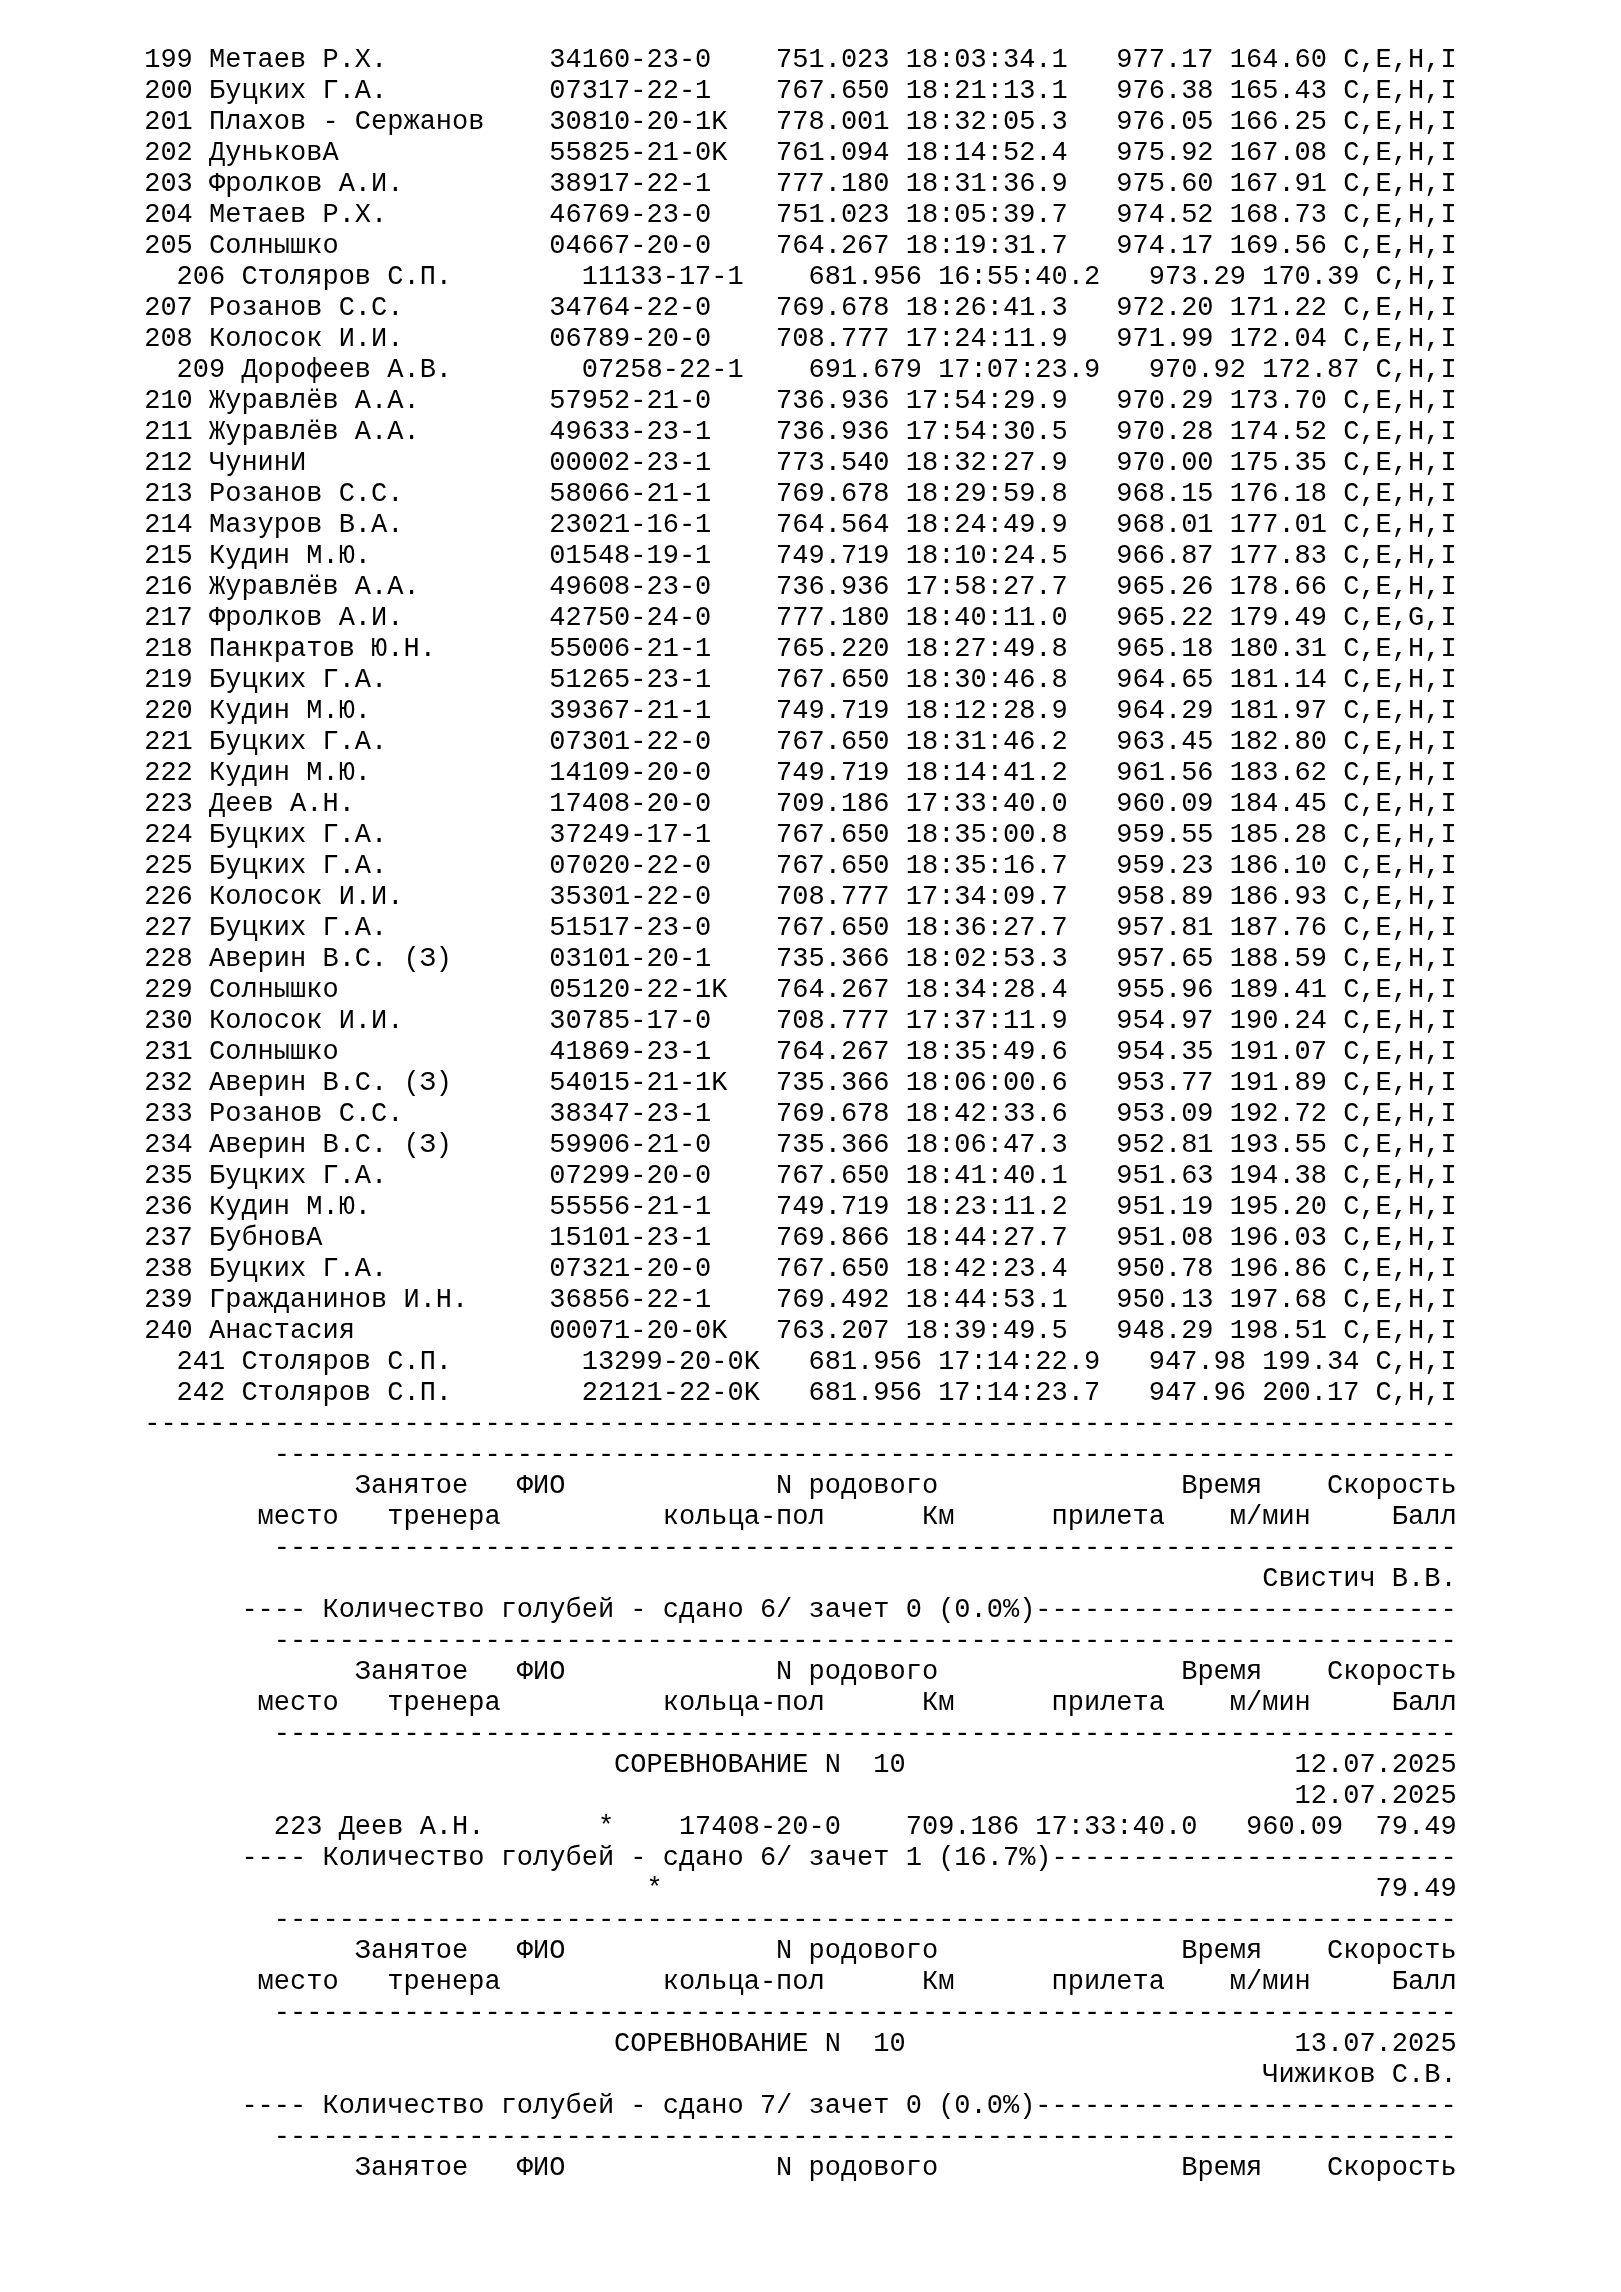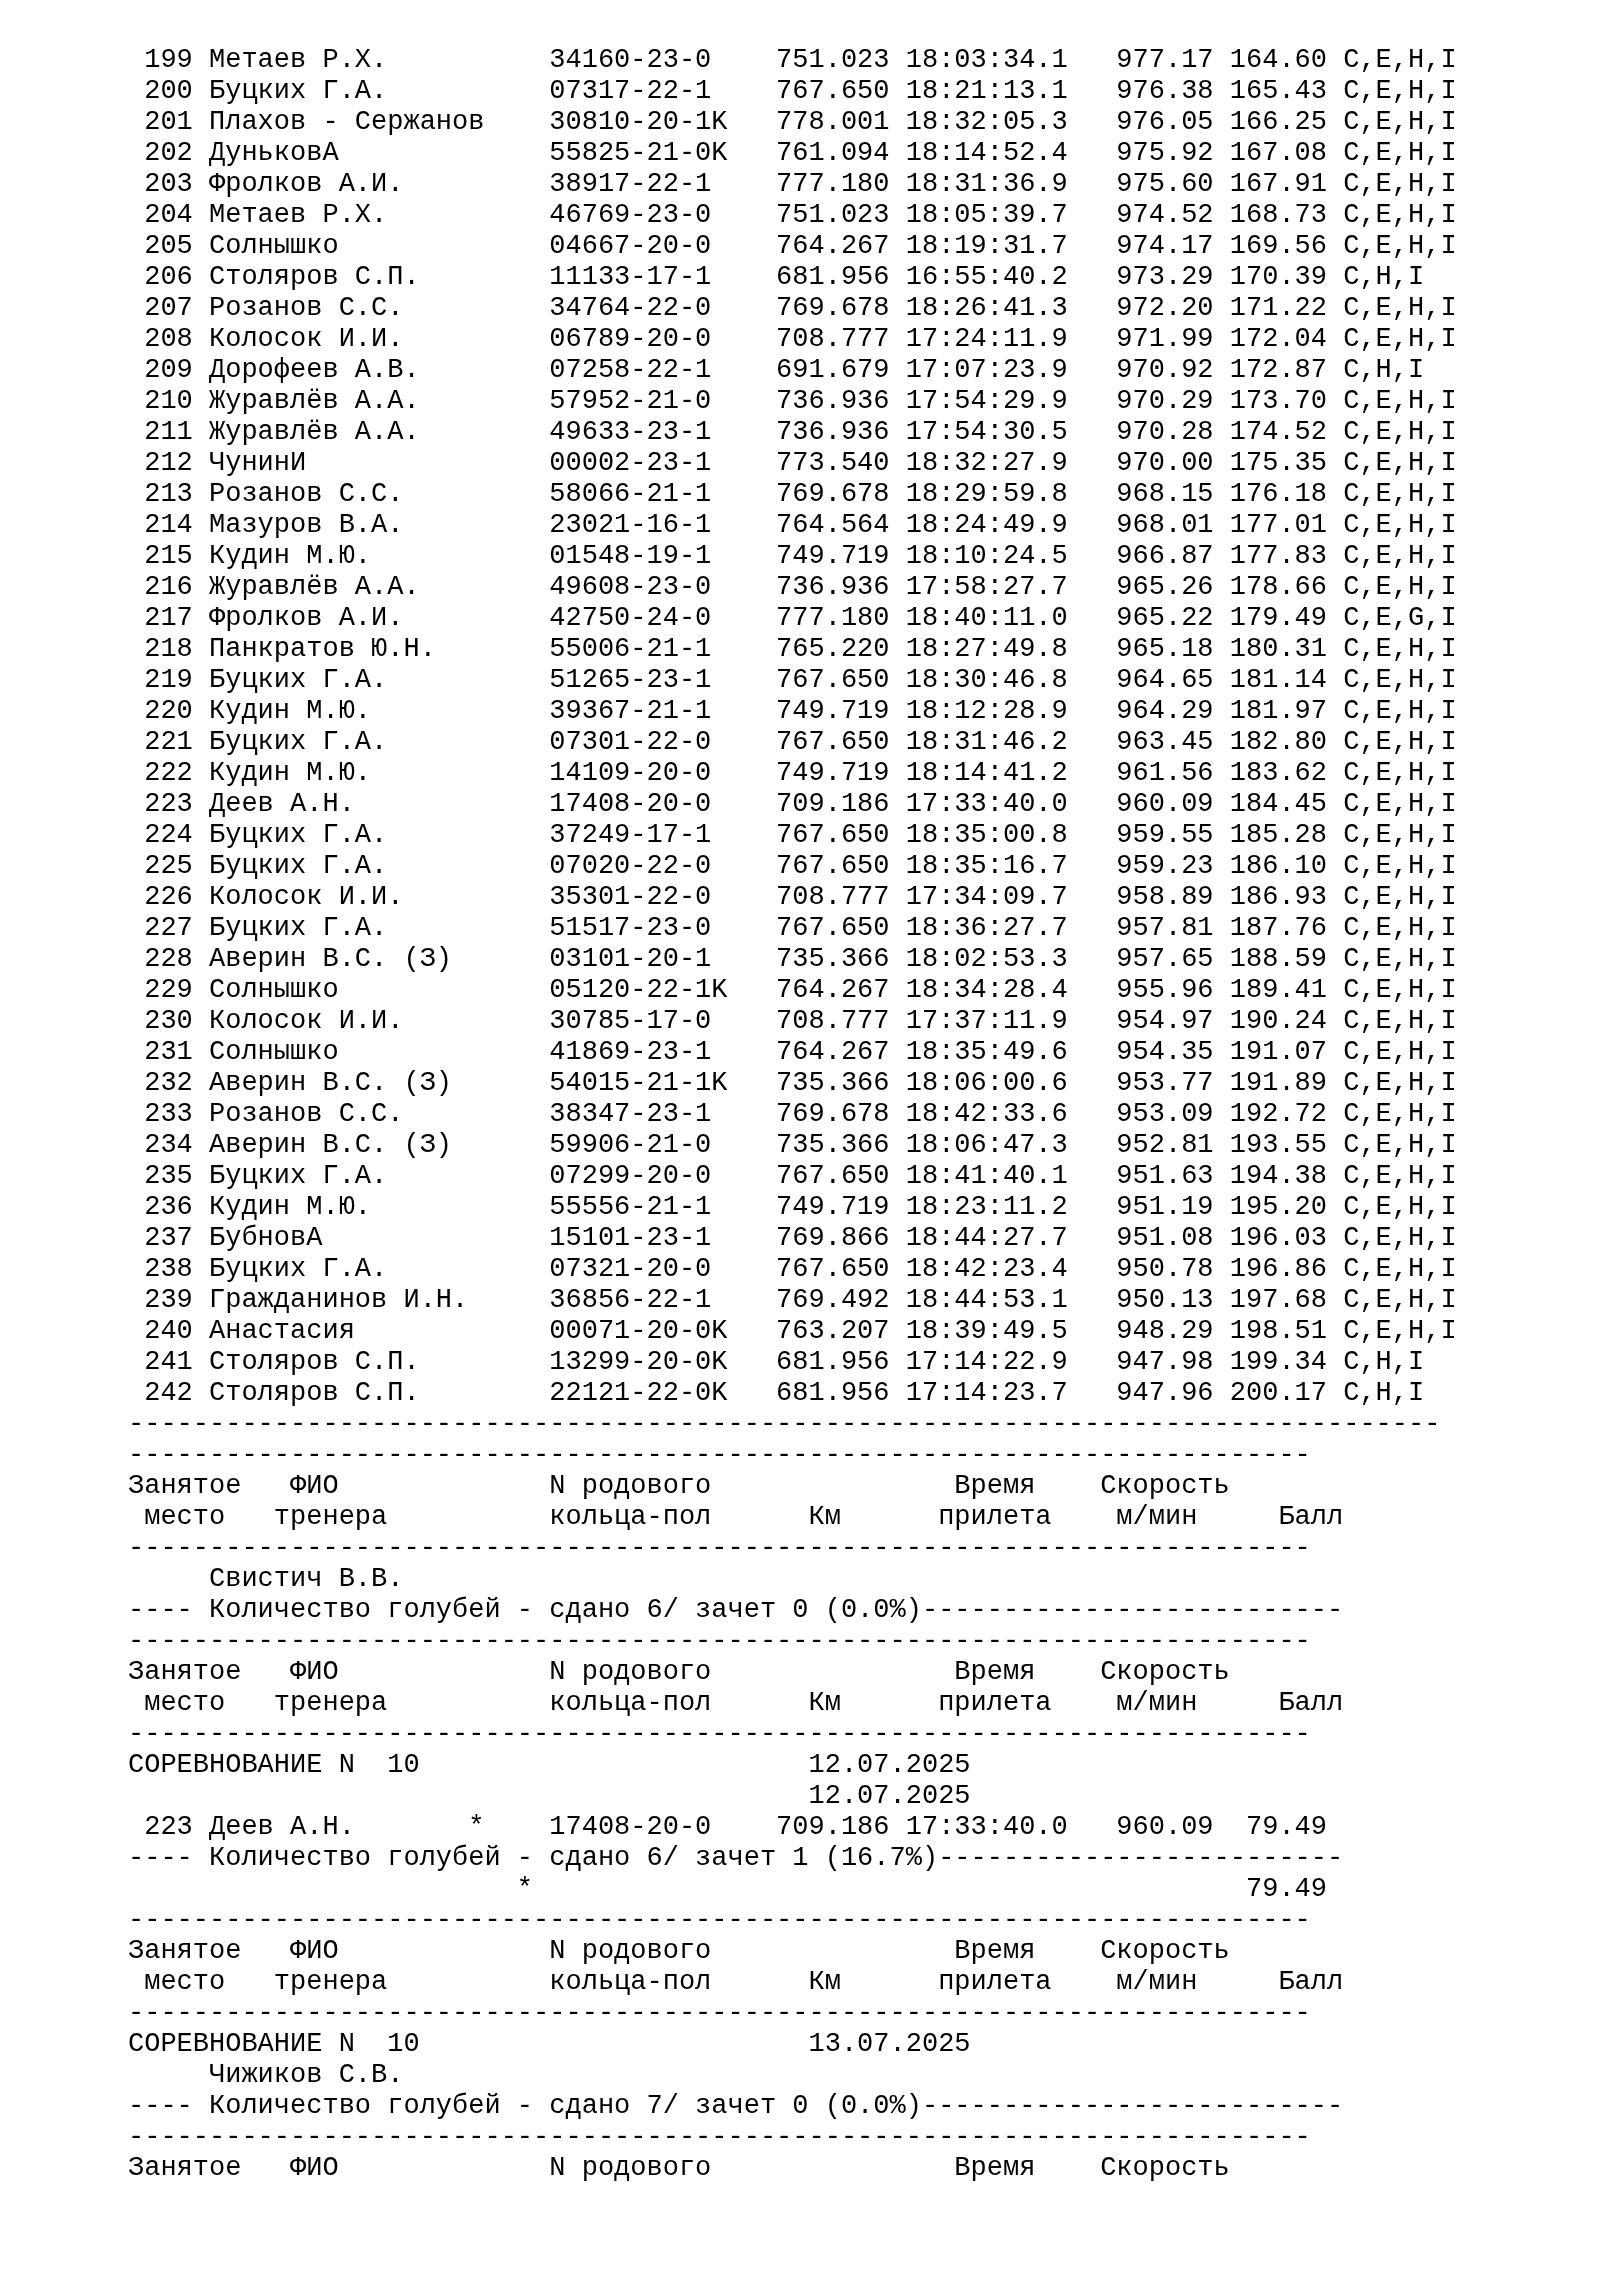--- a/index.html
+++ b/index.html
@@ -12,20 +12,21 @@
   }
   .doc {
     position: absolute;
     top: 45px;
     left: 128px;
     font-family: "Liberation Mono", "DejaVu Sans Mono", monospace;
     font-size: 27px;
     line-height: 31px;
     color: #000000;
     white-space: pre;
+    text-align: right;
   }
   .doc .line { white-space: pre; height: 31px; }
 </style>
 </head>
 <body>
 
 <div class="page">
   <div class="doc" id="doc"><div class="line"> 199 Метаев Р.Х.          34160-23-0    751.023 18:03:34.1   977.17 164.60 C,E,H,I</div><div class="line"> 200 Буцких Г.А.          07317-22-1    767.650 18:21:13.1   976.38 165.43 C,E,H,I</div><div class="line"> 201 Плахов - Сержанов    30810-20-1K   778.001 18:32:05.3   976.05 166.25 C,E,H,I</div><div class="line"> 202 ДуньковА             55825-21-0K   761.094 18:14:52.4   975.92 167.08 C,E,H,I</div><div class="line"> 203 Фролков А.И.         38917-22-1    777.180 18:31:36.9   975.60 167.91 C,E,H,I</div><div class="line"> 204 Метаев Р.Х.          46769-23-0    751.023 18:05:39.7   974.52 168.73 C,E,H,I</div><div class="line"> 205 Солнышко             04667-20-0    764.267 18:19:31.7   974.17 169.56 C,E,H,I</div><div class="line"> 206 Столяров С.П.        11133-17-1    681.956 16:55:40.2   973.29 170.39 C,H,I</div><div class="line"> 207 Розанов С.С.         34764-22-0    769.678 18:26:41.3   972.20 171.22 C,E,H,I</div><div class="line"> 208 Колосок И.И.         06789-20-0    708.777 17:24:11.9   971.99 172.04 C,E,H,I</div><div class="line"> 209 Дорофеев А.В.        07258-22-1    691.679 17:07:23.9   970.92 172.87 C,H,I</div><div class="line"> 210 Журавлёв А.А.        57952-21-0    736.936 17:54:29.9   970.29 173.70 C,E,H,I</div><div class="line"> 211 Журавлёв А.А.        49633-23-1    736.936 17:54:30.5   970.28 174.52 C,E,H,I</div><div class="line"> 212 ЧунинИ               00002-23-1    773.540 18:32:27.9   970.00 175.35 C,E,H,I</div><div class="line"> 213 Розанов С.С.         58066-21-1    769.678 18:29:59.8   968.15 176.18 C,E,H,I</div><div class="line"> 214 Мазуров В.А.         23021-16-1    764.564 18:24:49.9   968.01 177.01 C,E,H,I</div><div class="line"> 215 Кудин М.Ю.           01548-19-1    749.719 18:10:24.5   966.87 177.83 C,E,H,I</div><div class="line"> 216 Журавлёв А.А.        49608-23-0    736.936 17:58:27.7   965.26 178.66 C,E,H,I</div><div class="line"> 217 Фролков А.И.         42750-24-0    777.180 18:40:11.0   965.22 179.49 C,E,G,I</div><div class="line"> 218 Панкратов Ю.Н.       55006-21-1    765.220 18:27:49.8   965.18 180.31 C,E,H,I</div><div class="line"> 219 Буцких Г.А.          51265-23-1    767.650 18:30:46.8   964.65 181.14 C,E,H,I</div><div class="line"> 220 Кудин М.Ю.           39367-21-1    749.719 18:12:28.9   964.29 181.97 C,E,H,I</div><div class="line"> 221 Буцких Г.А.          07301-22-0    767.650 18:31:46.2   963.45 182.80 C,E,H,I</div><div class="line"> 222 Кудин М.Ю.           14109-20-0    749.719 18:14:41.2   961.56 183.62 C,E,H,I</div><div class="line"> 223 Деев А.Н.            17408-20-0    709.186 17:33:40.0   960.09 184.45 C,E,H,I</div><div class="line"> 224 Буцких Г.А.          37249-17-1    767.650 18:35:00.8   959.55 185.28 C,E,H,I</div><div class="line"> 225 Буцких Г.А.          07020-22-0    767.650 18:35:16.7   959.23 186.10 C,E,H,I</div><div class="line"> 226 Колосок И.И.         35301-22-0    708.777 17:34:09.7   958.89 186.93 C,E,H,I</div><div class="line"> 227 Буцких Г.А.          51517-23-0    767.650 18:36:27.7   957.81 187.76 C,E,H,I</div><div class="line"> 228 Аверин В.С. (З)      03101-20-1    735.366 18:02:53.3   957.65 188.59 C,E,H,I</div><div class="line"> 229 Солнышко             05120-22-1K   764.267 18:34:28.4   955.96 189.41 C,E,H,I</div><div class="line"> 230 Колосок И.И.         30785-17-0    708.777 17:37:11.9   954.97 190.24 C,E,H,I</div><div class="line"> 231 Солнышко             41869-23-1    764.267 18:35:49.6   954.35 191.07 C,E,H,I</div><div class="line"> 232 Аверин В.С. (З)      54015-21-1K   735.366 18:06:00.6   953.77 191.89 C,E,H,I</div><div class="line"> 233 Розанов С.С.         38347-23-1    769.678 18:42:33.6   953.09 192.72 C,E,H,I</div><div class="line"> 234 Аверин В.С. (З)      59906-21-0    735.366 18:06:47.3   952.81 193.55 C,E,H,I</div><div class="line"> 235 Буцких Г.А.          07299-20-0    767.650 18:41:40.1   951.63 194.38 C,E,H,I</div><div class="line"> 236 Кудин М.Ю.           55556-21-1    749.719 18:23:11.2   951.19 195.20 C,E,H,I</div><div class="line"> 237 БубновА              15101-23-1    769.866 18:44:27.7   951.08 196.03 C,E,H,I</div><div class="line"> 238 Буцких Г.А.          07321-20-0    767.650 18:42:23.4   950.78 196.86 C,E,H,I</div><div class="line"> 239 Гражданинов И.Н.     36856-22-1    769.492 18:44:53.1   950.13 197.68 C,E,H,I</div><div class="line"> 240 Анастасия            00071-20-0K   763.207 18:39:49.5   948.29 198.51 C,E,H,I</div><div class="line"> 241 Столяров С.П.        13299-20-0K   681.956 17:14:22.9   947.98 199.34 C,H,I</div><div class="line"> 242 Столяров С.П.        22121-22-0K   681.956 17:14:23.7   947.96 200.17 C,H,I</div><div class="line">---------------------------------------------------------------------------------</div><div class="line">-------------------------------------------------------------------------</div><div class="line">Занятое   ФИО             N родового               Время    Скорость</div><div class="line"> место   тренера          кольца-пол      Км      прилета    м/мин     Балл</div><div class="line">-------------------------------------------------------------------------</div><div class="line">     Свистич В.В.</div><div class="line">---- Количество голубей - сдано 6/ зачет 0 (0.0%)--------------------------</div><div class="line">-------------------------------------------------------------------------</div><div class="line">Занятое   ФИО             N родового               Время    Скорость</div><div class="line"> место   тренера          кольца-пол      Км      прилета    м/мин     Балл</div><div class="line">-------------------------------------------------------------------------</div><div class="line">СОРЕВНОВАНИЕ N  10                        12.07.2025</div><div class="line">                                          12.07.2025</div><div class="line"> 223 Деев А.Н.       *    17408-20-0    709.186 17:33:40.0   960.09  79.49</div><div class="line">---- Количество голубей - сдано 6/ зачет 1 (16.7%)-------------------------</div><div class="line">                        *                                            79.49</div><div class="line">-------------------------------------------------------------------------</div><div class="line">Занятое   ФИО             N родового               Время    Скорость</div><div class="line"> место   тренера          кольца-пол      Км      прилета    м/мин     Балл</div><div class="line">-------------------------------------------------------------------------</div><div class="line">СОРЕВНОВАНИЕ N  10                        13.07.2025</div><div class="line">     Чижиков С.В.</div><div class="line">---- Количество голубей - сдано 7/ зачет 0 (0.0%)--------------------------</div><div class="line">-------------------------------------------------------------------------</div><div class="line">Занятое   ФИО             N родового               Время    Скорость</div></div>
 </div>
 

